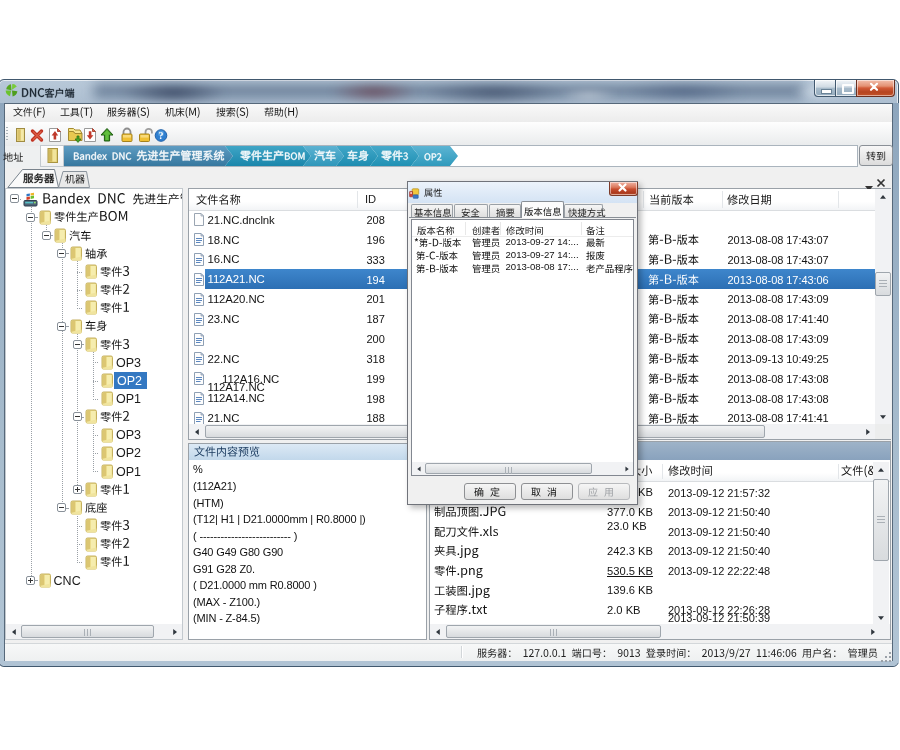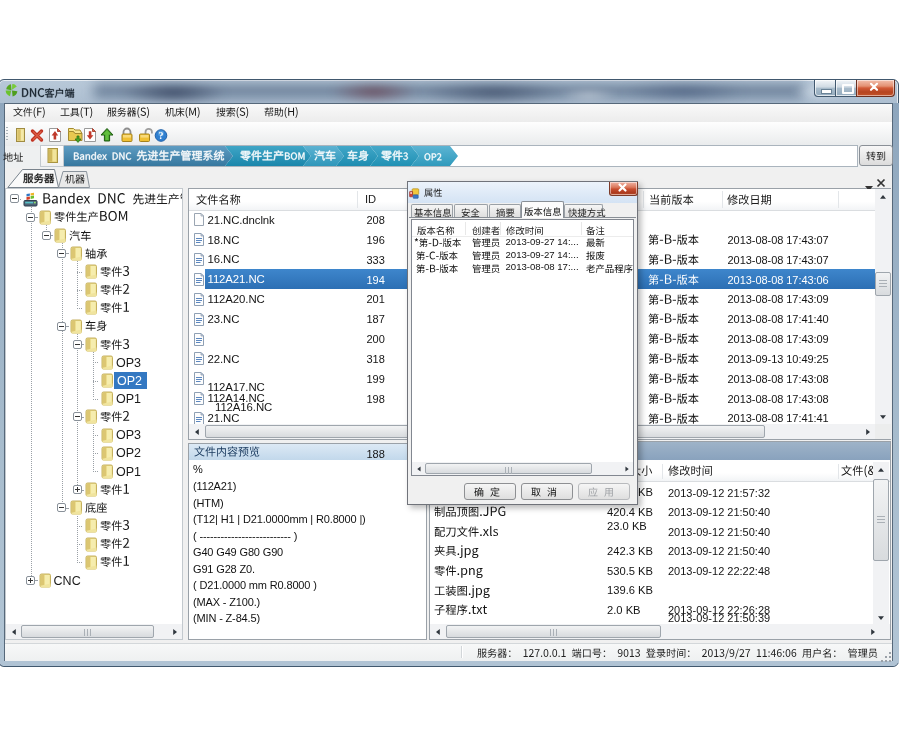--- a/index.html
+++ b/index.html
@@ -929,21 +929,21 @@
       </g>
     </svg></div>
 <div style="position:absolute;left:727.5px;top:352.9px;font:normal 11px 'Liberation Sans',sans-serif;color:#141414;letter-spacing:-0.05px;z-index:5;white-space:pre;">2013-09-13 10:49:25</div>
 <div style="position:absolute;left:193px;top:371.2px;z-index:5"><svg width="12" height="15">
       <path d="M1.5 1.5 h6.5 l2.5 2.5 v9.5 h-9 z" fill="#fdfdfd" stroke="#8fa0b4"></path>
       <path d="M8 1.5 l2.5 2.5 h-2.5 z" fill="#c8d4e2" stroke="#8fa0b4" stroke-width="0.8"></path>
       <g stroke="#5b87c0" stroke-width="1">
         <path d="M3 6.5 h6 M3 8.5 h6 M3 10.5 h4.5"></path>
       </g>
     </svg></div>
-<div style="position:absolute;left:215px;top:372.5px;font:normal 11.4px 'Liberation Sans',sans-serif;color:#141414;letter-spacing:-0.1px;z-index:5;white-space:pre;margin-top:28px;">112A16.NC</div>
+<div style="position:absolute;left:222px;top:372.5px;font:normal 11.4px 'Liberation Sans',sans-serif;color:#141414;letter-spacing:-0.1px;z-index:5;white-space:pre;">112A16.NC</div>
 <div style="position:absolute;left:366.5px;top:372.7px;font:normal 11px 'Liberation Sans',sans-serif;color:#141414;z-index:5;white-space:pre;">199</div>
 <div style="position:absolute;left:648px;top:372.9px;z-index:5;"><svg width="52" height="15">
       <g fill="#141414" transform="translate(0,9.86) scale(0.0112,-0.0112)">
         <use href="#g7B2C" x="0"></use>
         <use href="#g002D" transform="translate(1000,0) scale(1.15)"></use>
         <use href="#g0042" transform="translate(1399,0) scale(1.15)"></use>
         <use href="#g002D" transform="translate(2155,0) scale(1.15)"></use>
         <use href="#g7248" x="2554"></use>
         <use href="#g672C" x="3554"></use>
       </g>
@@ -970,21 +970,21 @@
     </svg></div>
 <div style="position:absolute;left:727.5px;top:392.6px;font:normal 11px 'Liberation Sans',sans-serif;color:#141414;letter-spacing:-0.05px;z-index:5;white-space:pre;">2013-08-08 17:43:08</div>
 <div style="position:absolute;left:193px;top:410.9px;z-index:5"><svg width="12" height="15">
       <path d="M1.5 1.5 h6.5 l2.5 2.5 v9.5 h-9 z" fill="#fdfdfd" stroke="#8fa0b4"></path>
       <path d="M8 1.5 l2.5 2.5 h-2.5 z" fill="#c8d4e2" stroke="#8fa0b4" stroke-width="0.8"></path>
       <g stroke="#5b87c0" stroke-width="1">
         <path d="M3 6.5 h6 M3 8.5 h6 M3 10.5 h4.5"></path>
       </g>
     </svg></div>
 <div style="position:absolute;left:207.5px;top:412.2px;font:normal 11.4px 'Liberation Sans',sans-serif;color:#141414;letter-spacing:-0.1px;z-index:5;white-space:pre;">21.NC</div>
-<div style="position:absolute;left:366.5px;top:412.4px;font:normal 11px 'Liberation Sans',sans-serif;color:#141414;z-index:5;white-space:pre;margin-top:36px;">188</div>
+<div style="position:absolute;left:366.5px;top:412.4px;font:normal 11px 'Liberation Sans',sans-serif;color:#141414;z-index:5;white-space:pre;">188</div>
 <div style="position:absolute;left:648px;top:412.6px;z-index:5;"><svg width="52" height="15">
       <g fill="#141414" transform="translate(0,9.86) scale(0.0112,-0.0112)">
         <use href="#g7B2C" x="0"></use>
         <use href="#g002D" transform="translate(1000,0) scale(1.15)"></use>
         <use href="#g0042" transform="translate(1399,0) scale(1.15)"></use>
         <use href="#g002D" transform="translate(2155,0) scale(1.15)"></use>
         <use href="#g7248" x="2554"></use>
         <use href="#g672C" x="3554"></use>
       </g>
     </svg></div>
@@ -1076,21 +1076,21 @@
         <use href="#g5236" x="0"></use>
         <use href="#g54C1" x="1000"></use>
         <use href="#g9876" x="2000"></use>
         <use href="#g56FE" x="3000"></use>
         <use href="#g002E" transform="translate(4000,0) scale(1.12)"></use>
         <use href="#g004A" transform="translate(4311,0) scale(1.12)"></use>
         <use href="#g0050" transform="translate(4911,0) scale(1.12)"></use>
         <use href="#g0047" transform="translate(5620,0) scale(1.12)"></use>
       </g>
     </svg></div>
-<div style="position:absolute;left:607px;top:506.0px;font:normal 11.2px 'Liberation Sans',sans-serif;color:#141414;z-index:5;white-space:pre;">420.4 KB</div>
+<div style="position:absolute;left:607px;top:506.0px;font:normal 11.2px 'Liberation Sans',sans-serif;color:#141414;z-index:5;white-space:pre;">377.0 KB</div>
 <div style="position:absolute;left:668px;top:506.1px;font:normal 11px 'Liberation Sans',sans-serif;color:#141414;z-index:5;white-space:pre;">2013-09-12 21:50:40</div>
 <div style="position:absolute;left:434px;top:525.8px;z-index:5;"><svg width="66" height="15">
       <g fill="#141414" transform="translate(0,9.94) scale(0.0113,-0.0113)">
         <use href="#g914D" x="0"></use>
         <use href="#g5200" x="1000"></use>
         <use href="#g6587" x="2000"></use>
         <use href="#g4EF6" x="3000"></use>
         <use href="#g002E" transform="translate(4000,0) scale(1.12)"></use>
         <use href="#g0078" transform="translate(4311,0) scale(1.12)"></use>
         <use href="#g006C" transform="translate(4869,0) scale(1.12)"></use>
@@ -1114,21 +1114,21 @@
 <div style="position:absolute;left:434px;top:565.0px;z-index:5;"><svg width="50" height="15">
       <g fill="#141414" transform="translate(0,9.94) scale(0.0113,-0.0113)">
         <use href="#g96F6" x="0"></use>
         <use href="#g4EF6" x="1000"></use>
         <use href="#g002E" transform="translate(2000,0) scale(1.12)"></use>
         <use href="#g0070" transform="translate(2311,0) scale(1.12)"></use>
         <use href="#g006E" transform="translate(3006,0) scale(1.12)"></use>
         <use href="#g0067" transform="translate(3689,0) scale(1.12)"></use>
       </g>
     </svg></div>
-<div style="position:absolute;left:607px;top:564.8px;font:normal 11.2px 'Liberation Sans',sans-serif;color:#141414;z-index:5;white-space:pre;">530.5 KB</div>
+<div style="position:absolute;left:607px;top:564.8px;font:normal 11.2px 'Liberation Sans',sans-serif;color:#141414;z-index:5;white-space:pre;text-decoration:underline;">530.5 KB</div>
 <div style="position:absolute;left:668px;top:564.9px;font:normal 11px 'Liberation Sans',sans-serif;color:#141414;z-index:5;white-space:pre;">2013-09-12 22:22:48</div>
 <div style="position:absolute;left:434px;top:584.6px;z-index:5;"><svg width="57" height="15">
       <g fill="#141414" transform="translate(0,9.94) scale(0.0113,-0.0113)">
         <use href="#g5DE5" x="0"></use>
         <use href="#g88C5" x="1000"></use>
         <use href="#g56FE" x="2000"></use>
         <use href="#g002E" transform="translate(3000,0) scale(1.12)"></use>
         <use href="#g006A" transform="translate(3311,0) scale(1.12)"></use>
         <use href="#g0070" transform="translate(3619,0) scale(1.12)"></use>
         <use href="#g0067" transform="translate(4314,0) scale(1.12)"></use>

